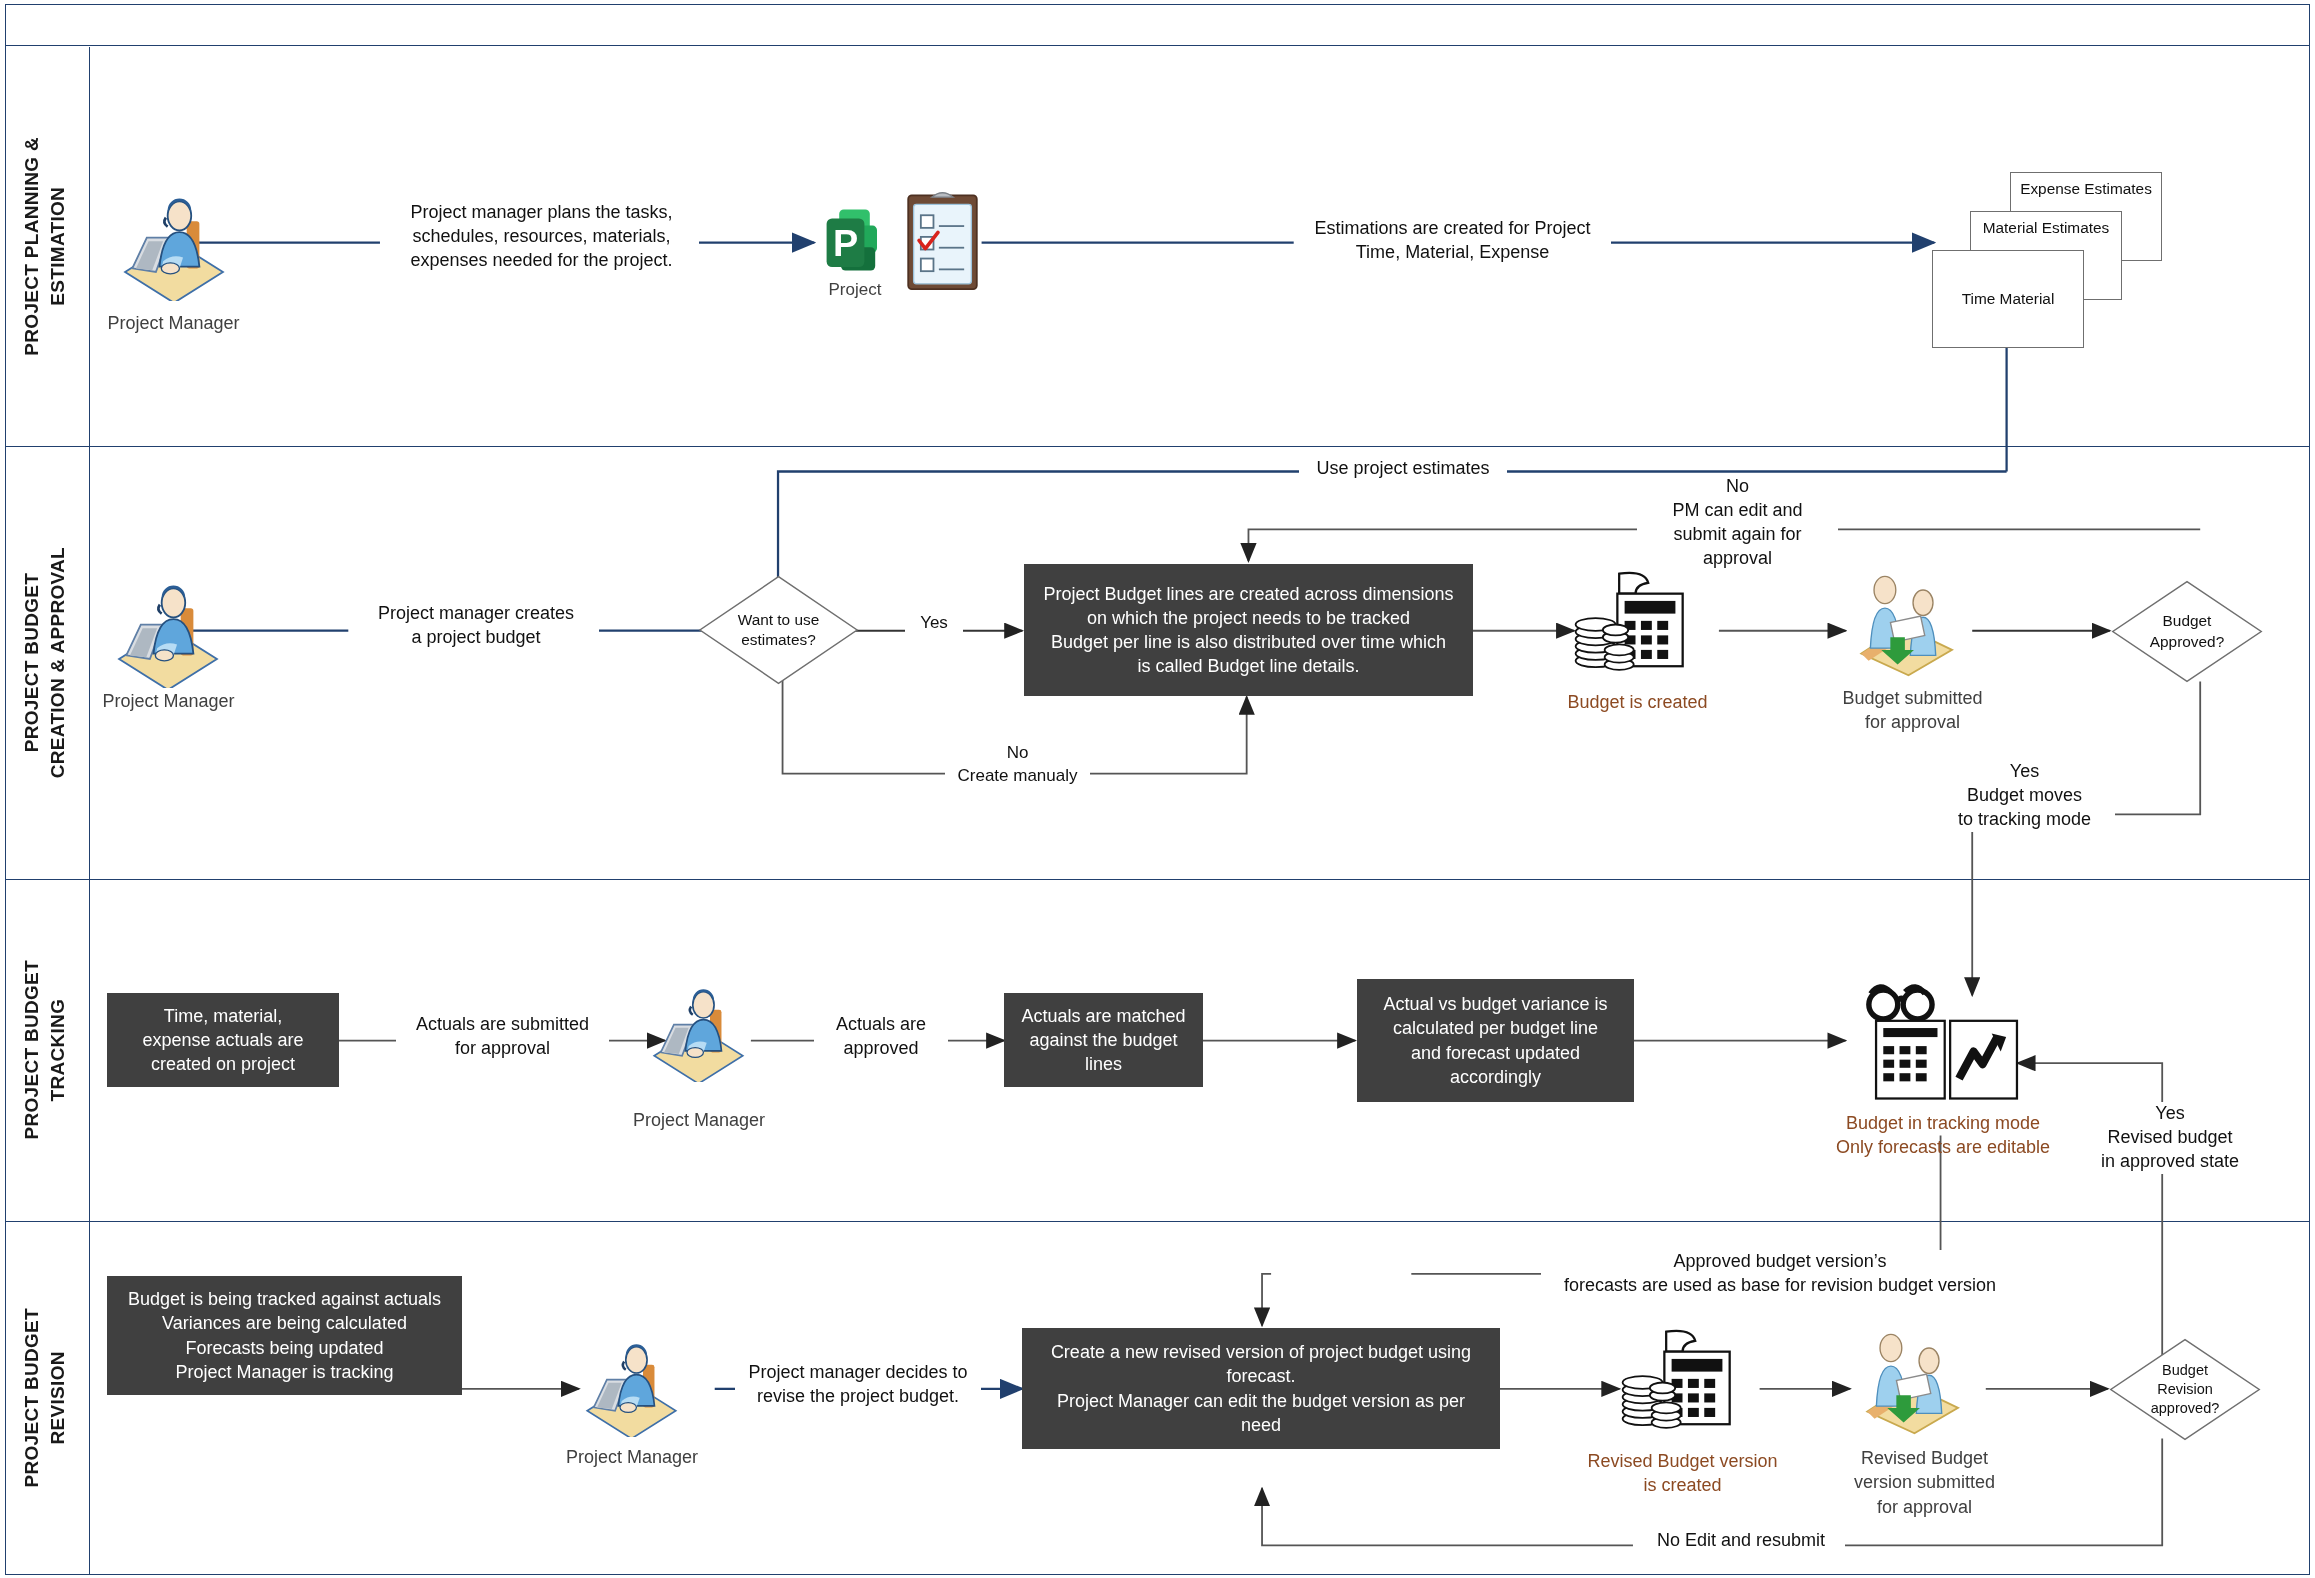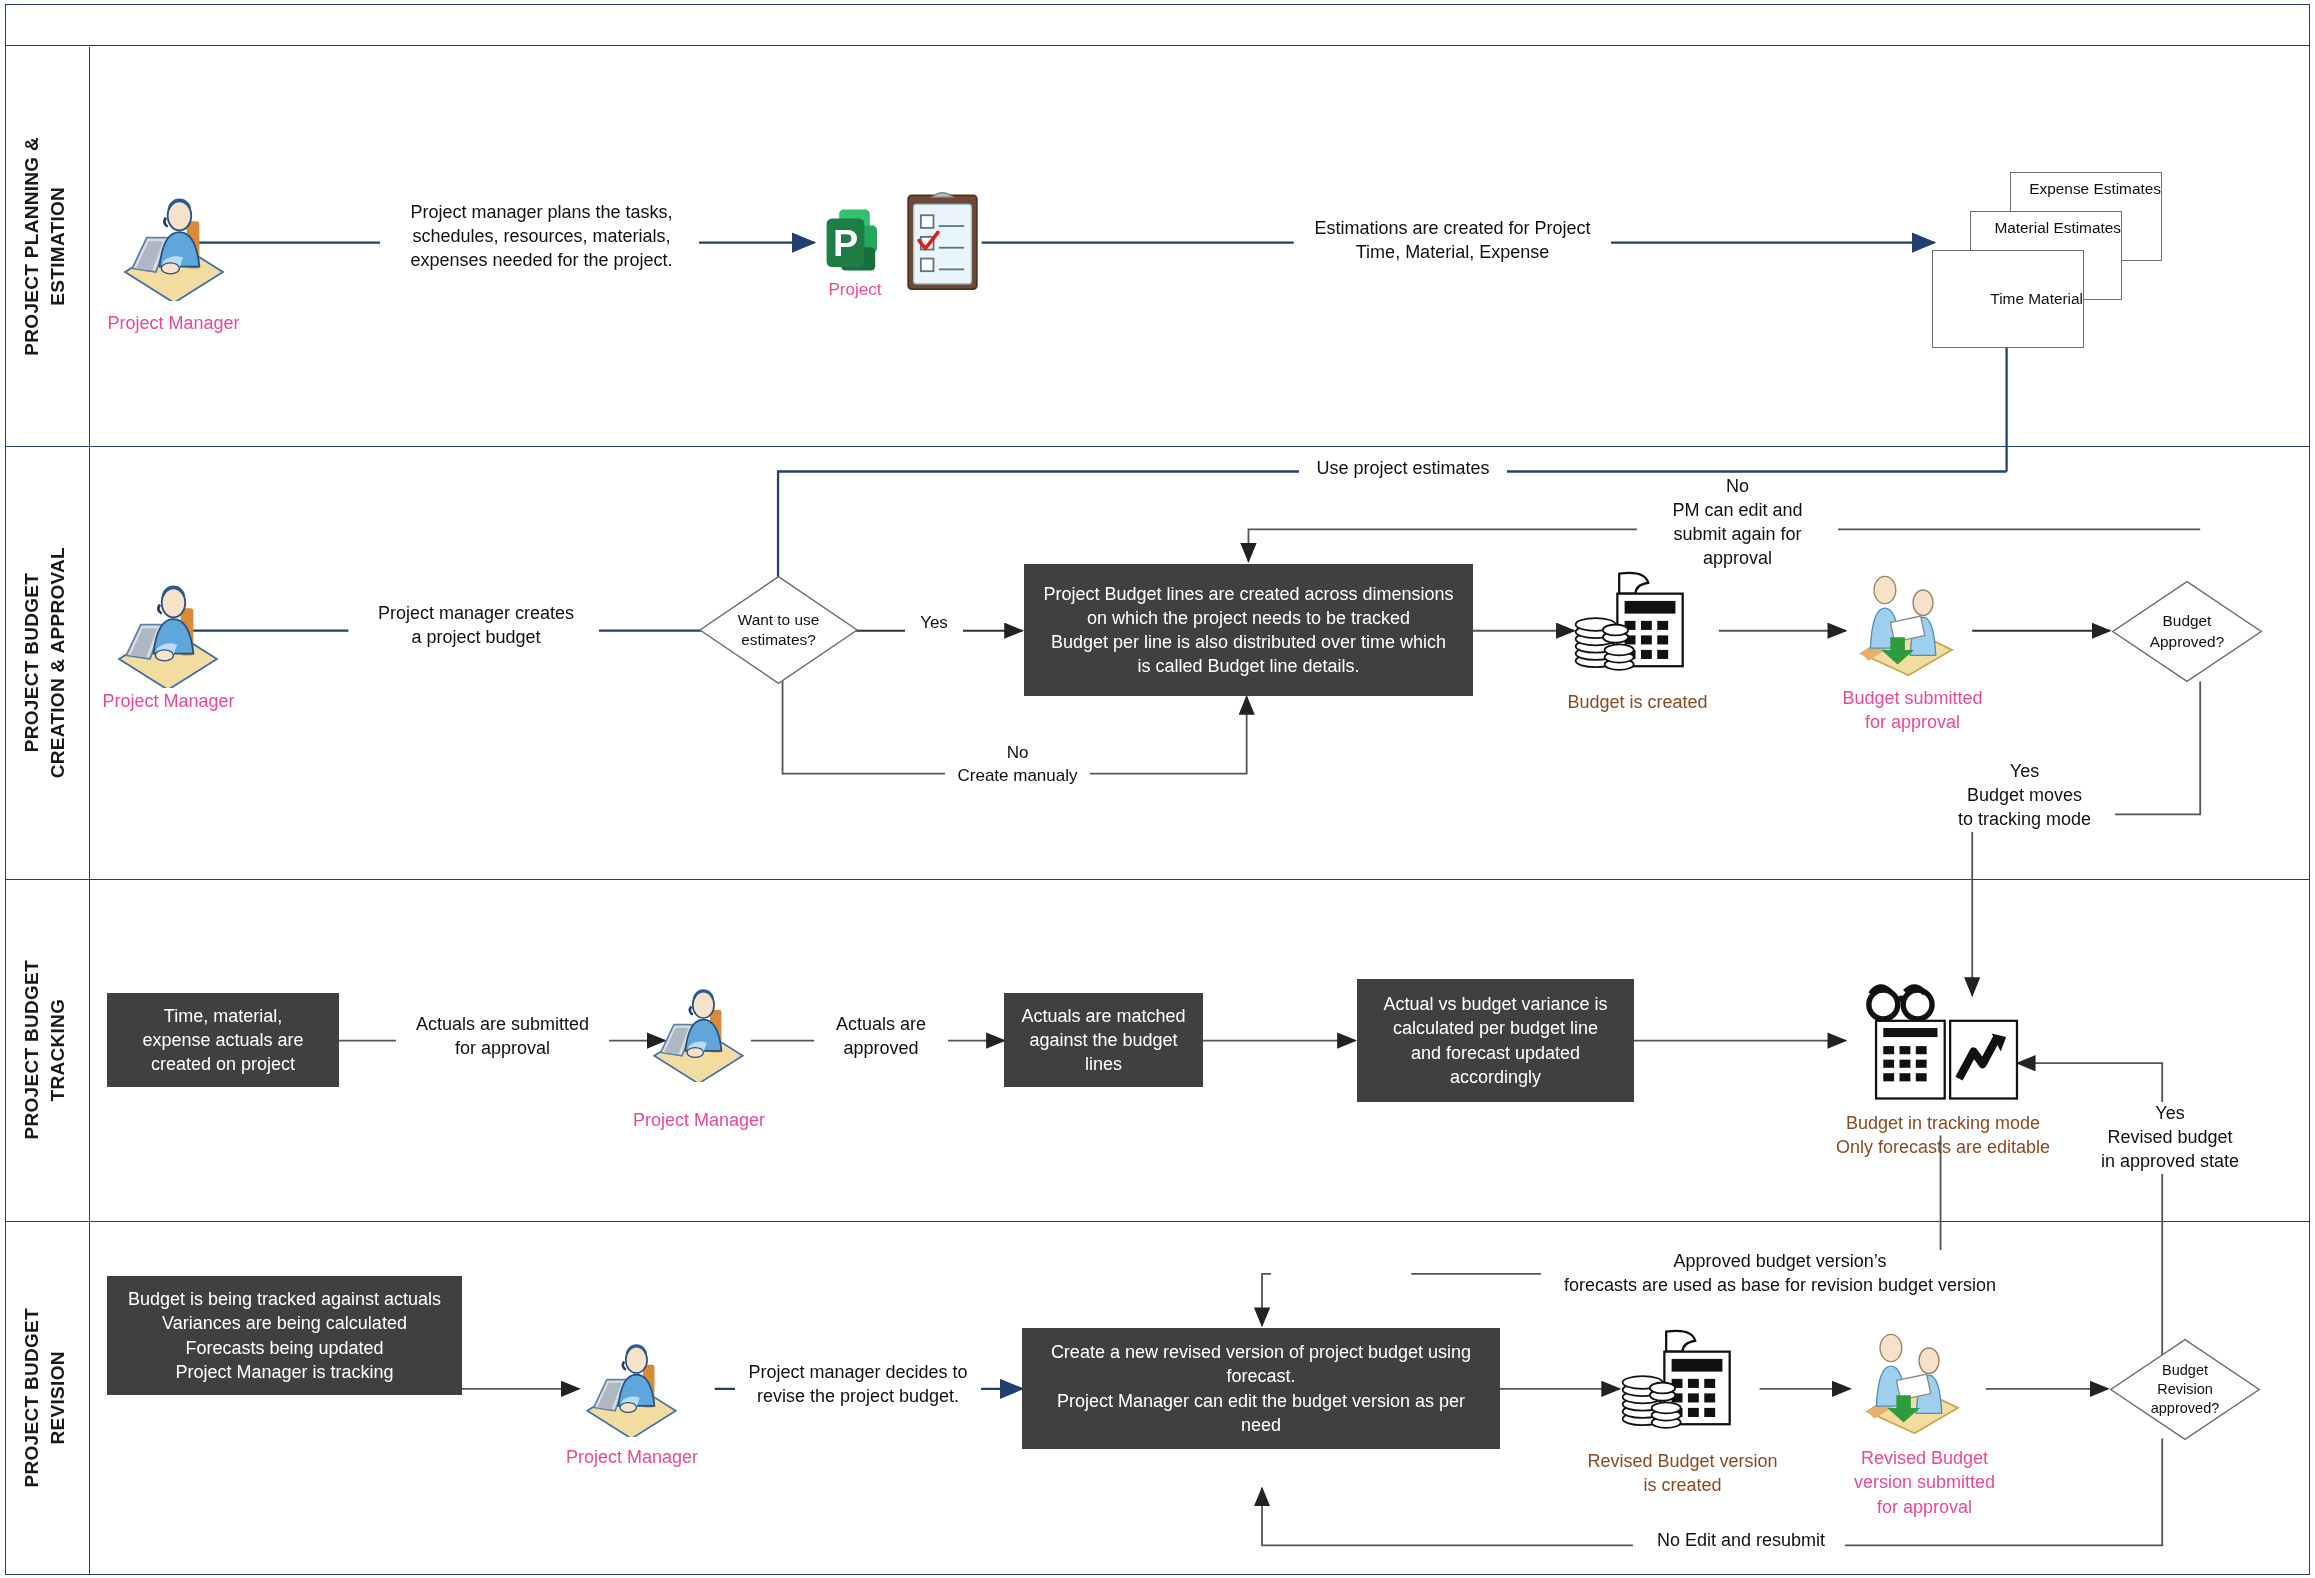--- a/index.html
+++ b/index.html
@@ -77,21 +77,21 @@
     padding: 5.4px 9px;
     white-space: pre-line;
   }
 
   .whitebox {
     position: absolute;
     background: #ffffff;
     border: 1.4px solid #6f6f6f;
     display: flex;
     align-items: center;
-    justify-content: flex-end;
+    justify-content: center;
     text-align: center;
     font-size: 15.4px;
     color: #111;
     white-space: pre-line;
   }
   .whitebox.topalign { align-items: flex-start; padding-top: 7.2px; }
 
   .dia-wrap { position: absolute; }
   .dia-wrap svg { position: absolute; left: 0; top: 0; }
   .dia-text {
@@ -115,21 +115,21 @@
     white-space: pre-line;
     background: #ffffff;
     padding: 0 5.4px;
   }
   .edge-label.small { font-size: 17px; }
 
   .cap {
     position: absolute;
     text-align: center;
     font-size: 18px;
-    color: #ec4899;
+    color: #404040;
     line-height: 1.35;
     white-space: pre-line;
   }
   .cap.brown { color: #8C4A22; }
 
   .svg-layer {
     position: absolute;
     left: 0; top: 0;
     width: 2316px; height: 1579px;
     pointer-events: none;

